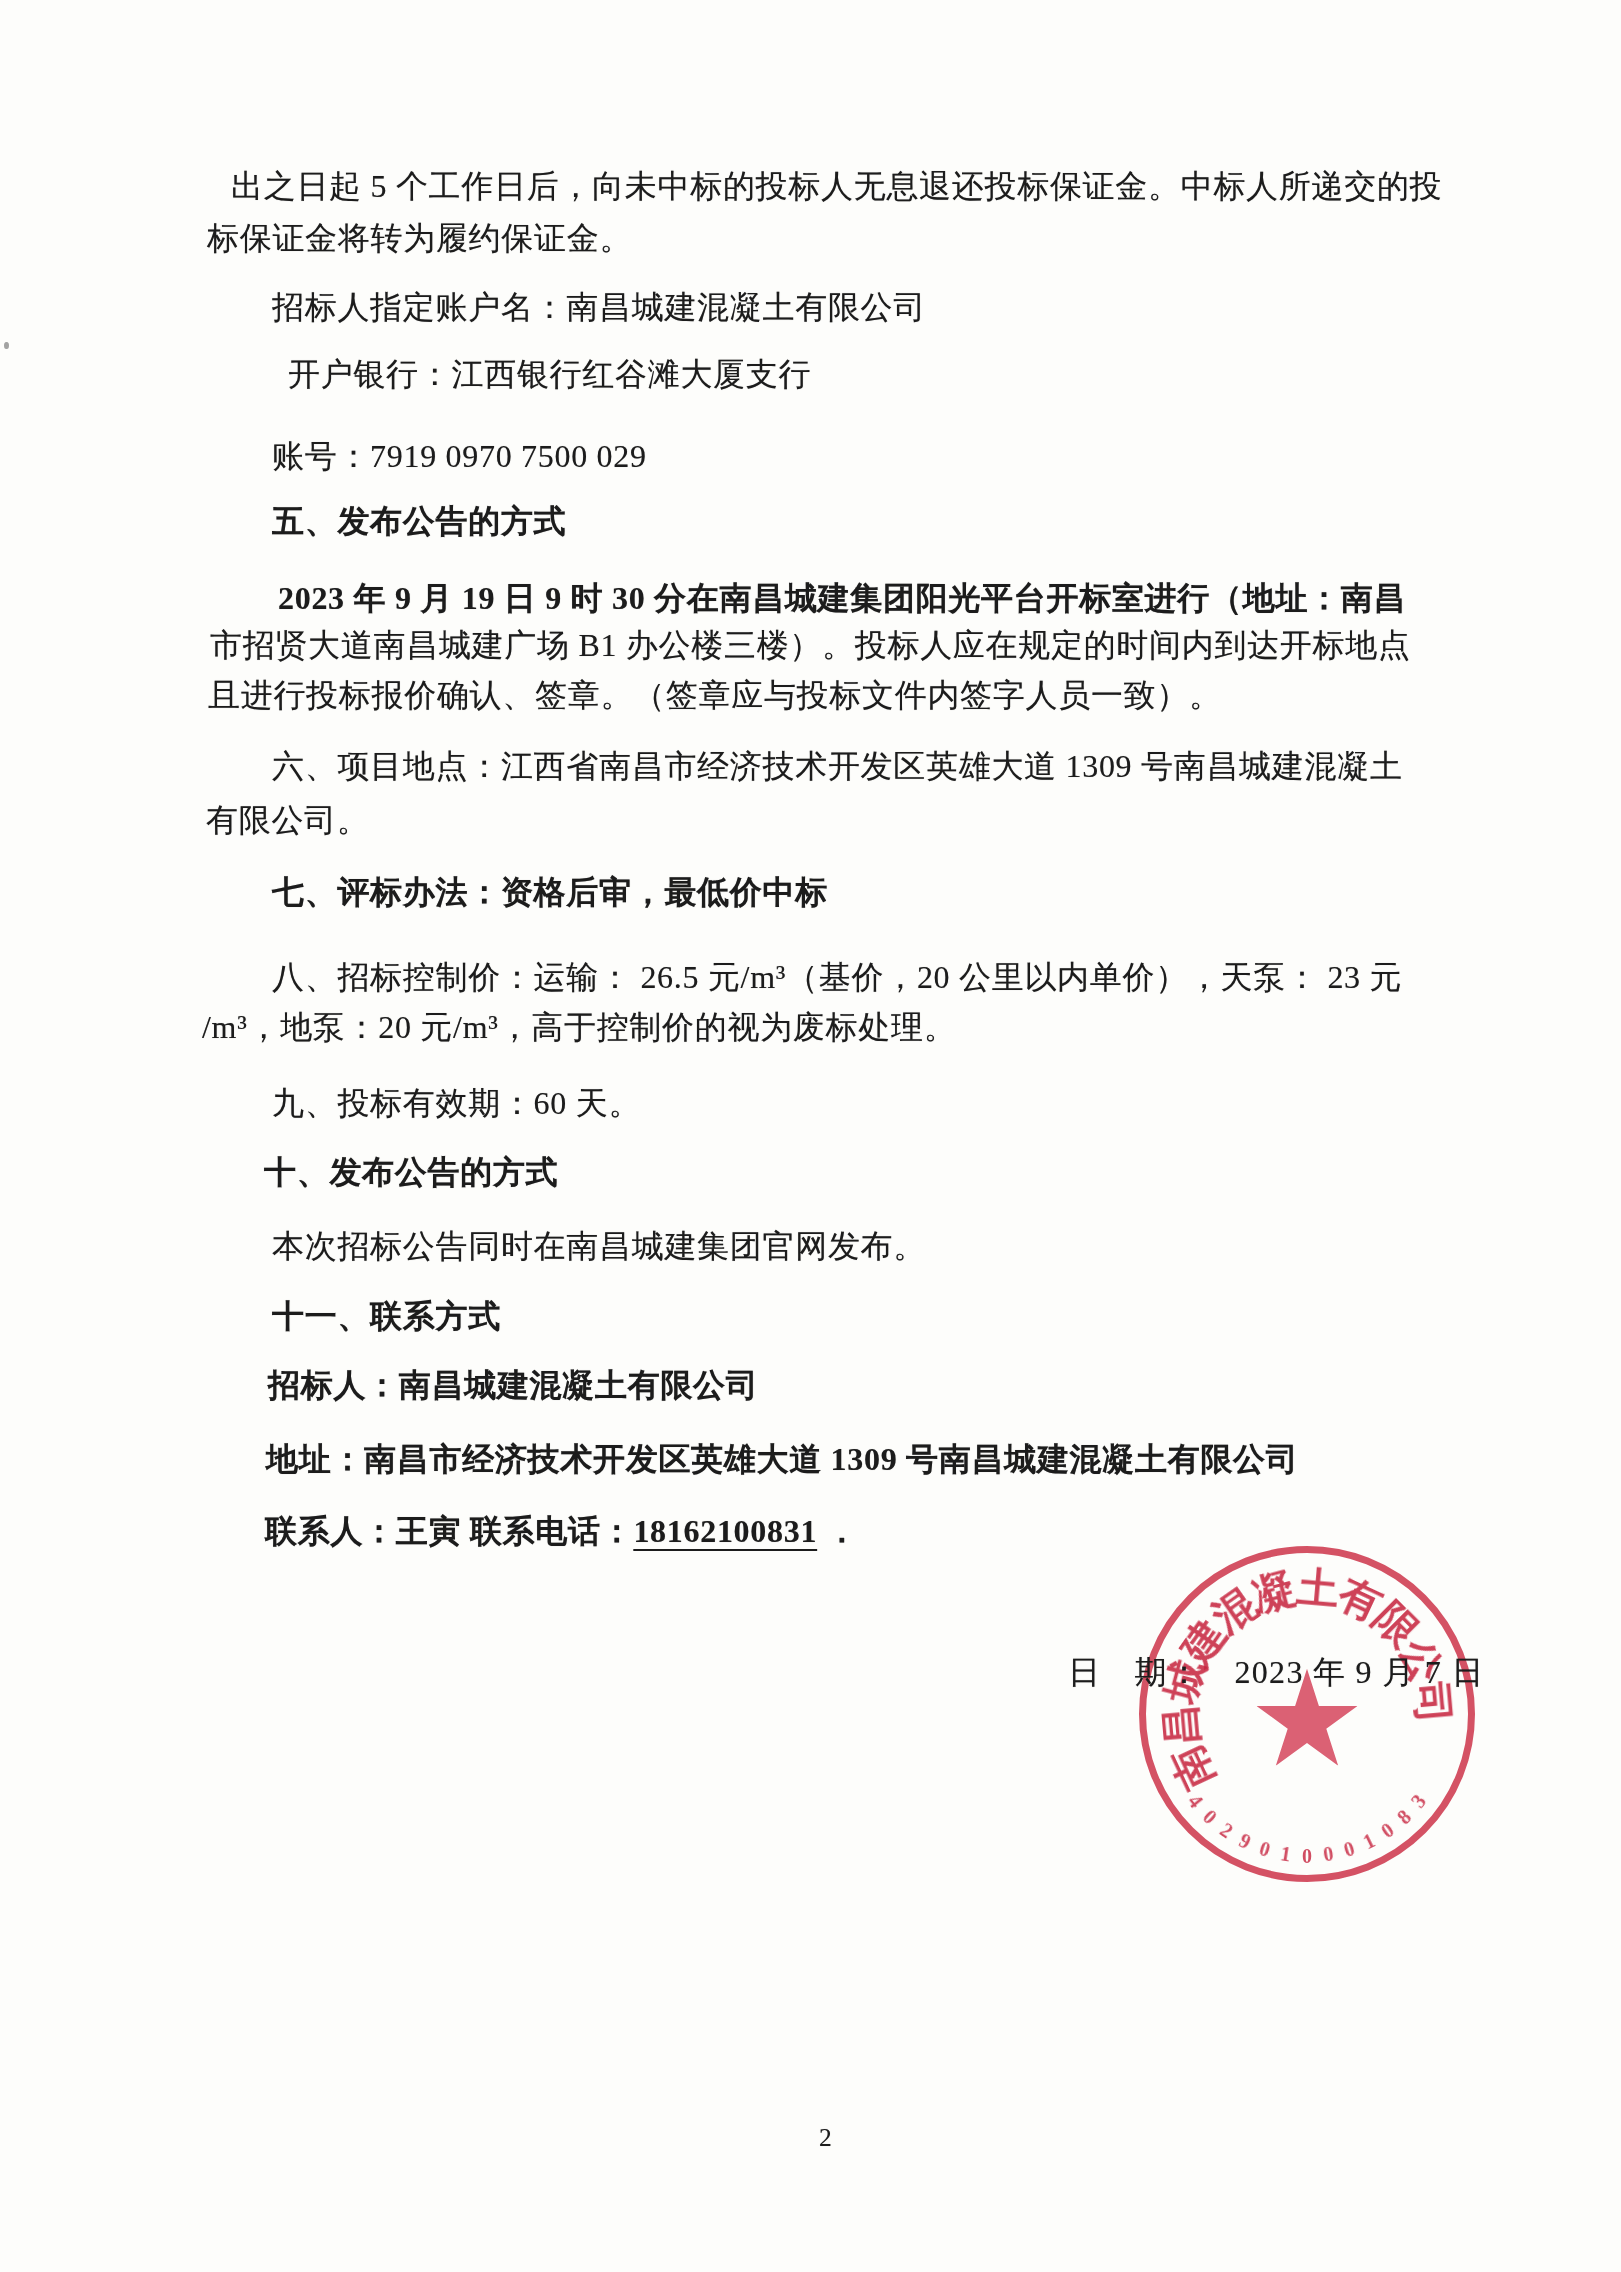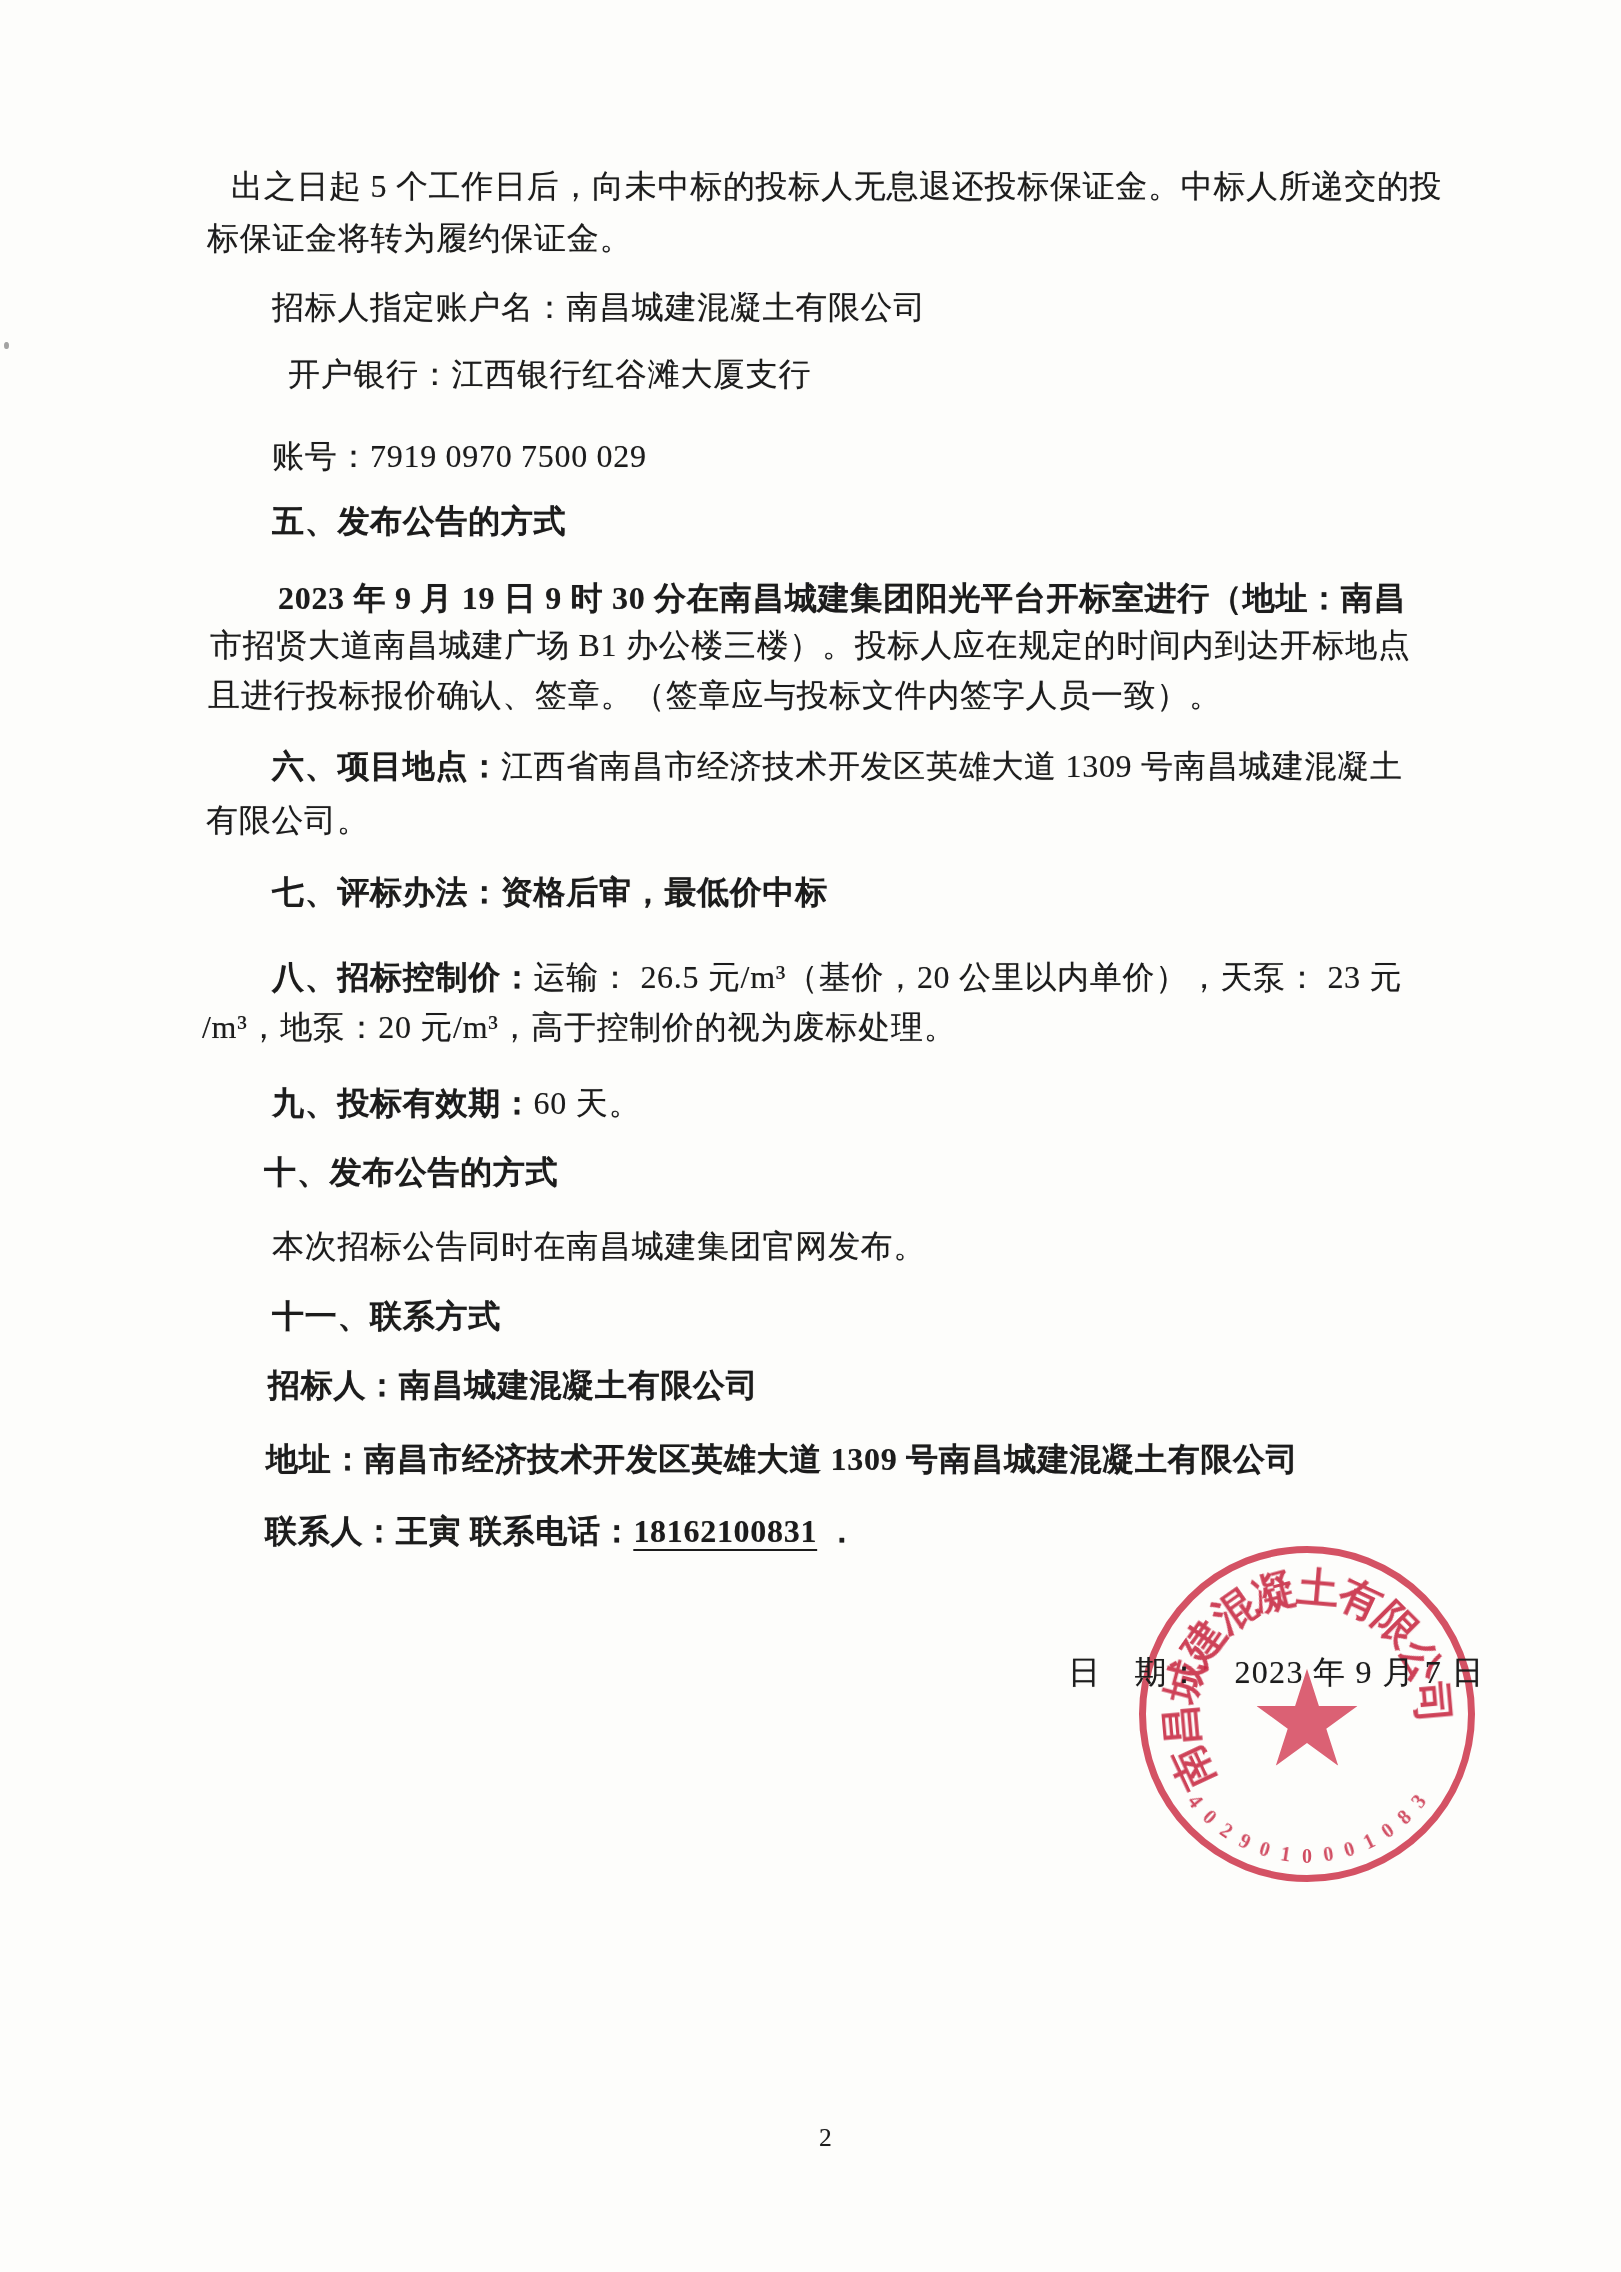--- a/index.html
+++ b/index.html
@@ -13,21 +13,21 @@
     overflow:hidden;
   }
   .line{
     position:absolute;
     font-size:32px;
     line-height:1.15;
     letter-spacing:0.7px;
     white-space:pre;
     text-shadow:0 0 0.7px rgba(20,20,20,0.45);
   }
-  .b{font-weight:700;}
+  .b{font-weight:400;}
   .bold-line{font-weight:700;}
   .underline{
     text-decoration:underline;
     text-decoration-thickness:2px;
     text-underline-offset:6.7px;
   }
   .page-number{
     position:absolute;
     font-size:25.5px;
     text-shadow:0 0 0.7px rgba(20,20,20,0.4);

